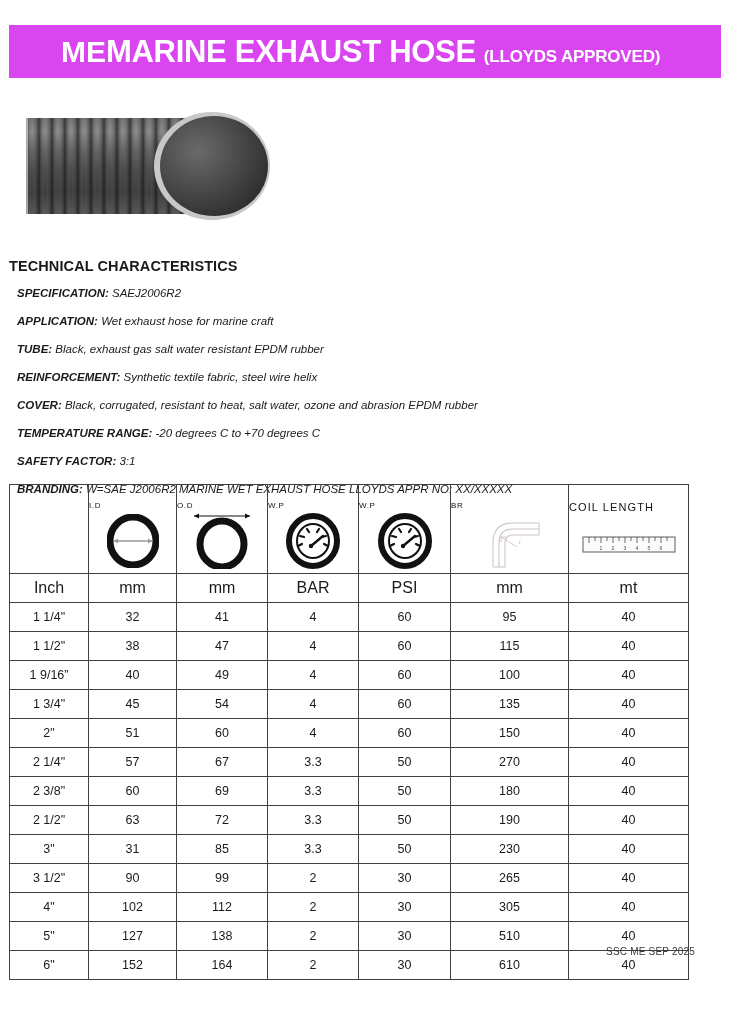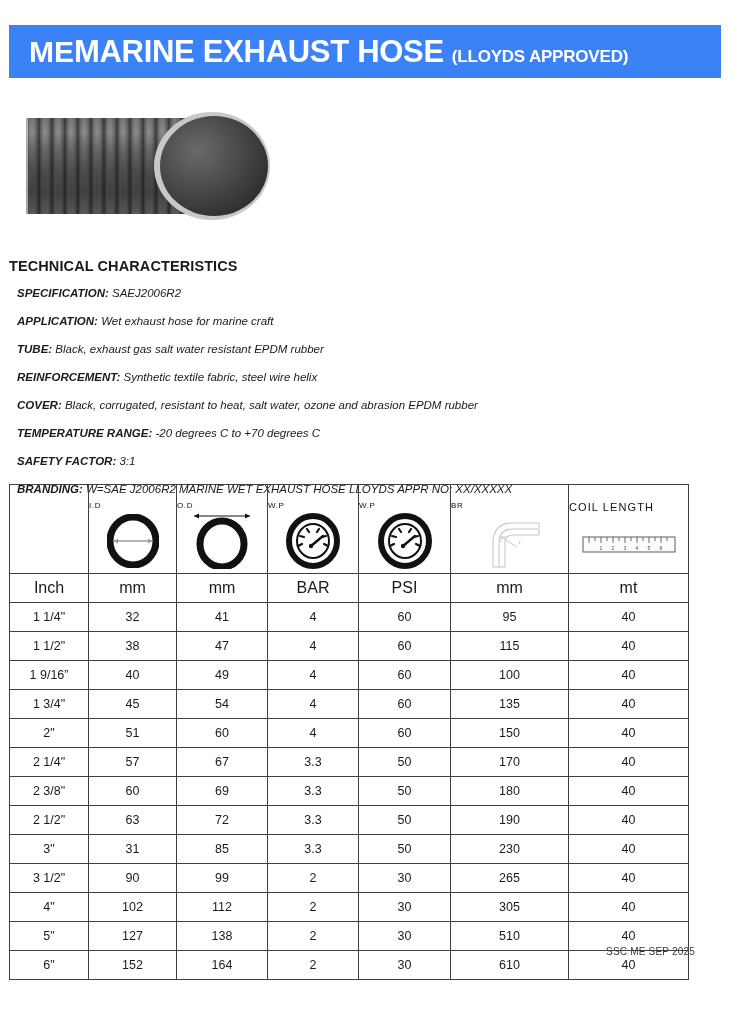--- a/index.html
+++ b/index.html
@@ -16,24 +16,25 @@
     overflow: hidden;
   }
 
   
   .header-bar {
     position: absolute;
     left: 9px;
     top: 25px;
     width: 712px;
     height: 53px;
-    background: #3b82f6;
+    background: #d946ef;
     display: flex;
     align-items: center;
     box-sizing: border-box;
+    padding-left: 32px;
   }
   .header-code {
     color: #ffffff;
     font-size: 30px;
     font-weight: bold;
     letter-spacing: 0px;
     margin-left: 20px;
     white-space: nowrap;
   }
   .header-title-wrap {
@@ -440,21 +441,21 @@
       <td>60</td>
       <td>150</td>
       <td>40</td>
     </tr>
     <tr>
       <td>2 1/4"</td>
       <td>57</td>
       <td>67</td>
       <td>3.3</td>
       <td>50</td>
-      <td>170</td>
+      <td>270</td>
       <td>40</td>
     </tr>
     <tr>
       <td>2 3/8"</td>
       <td>60</td>
       <td>69</td>
       <td>3.3</td>
       <td>50</td>
       <td>180</td>
       <td>40</td>

